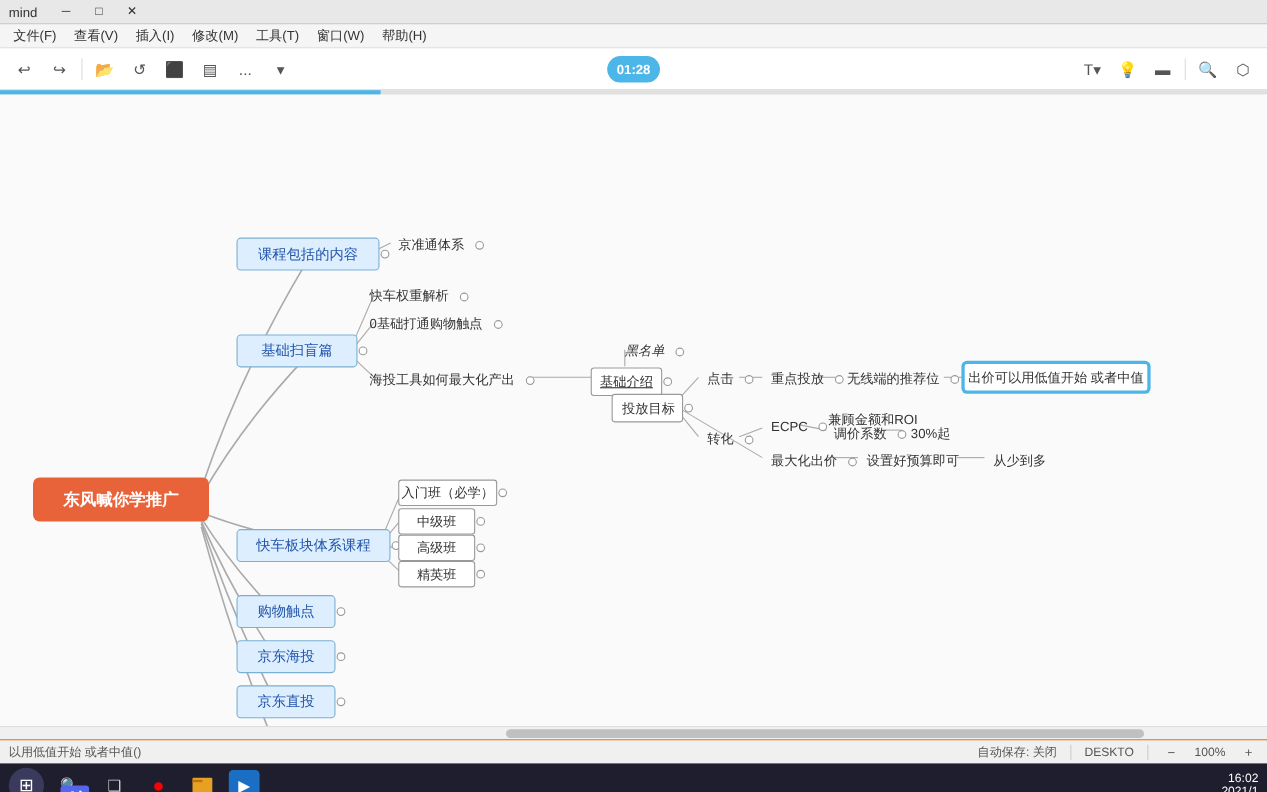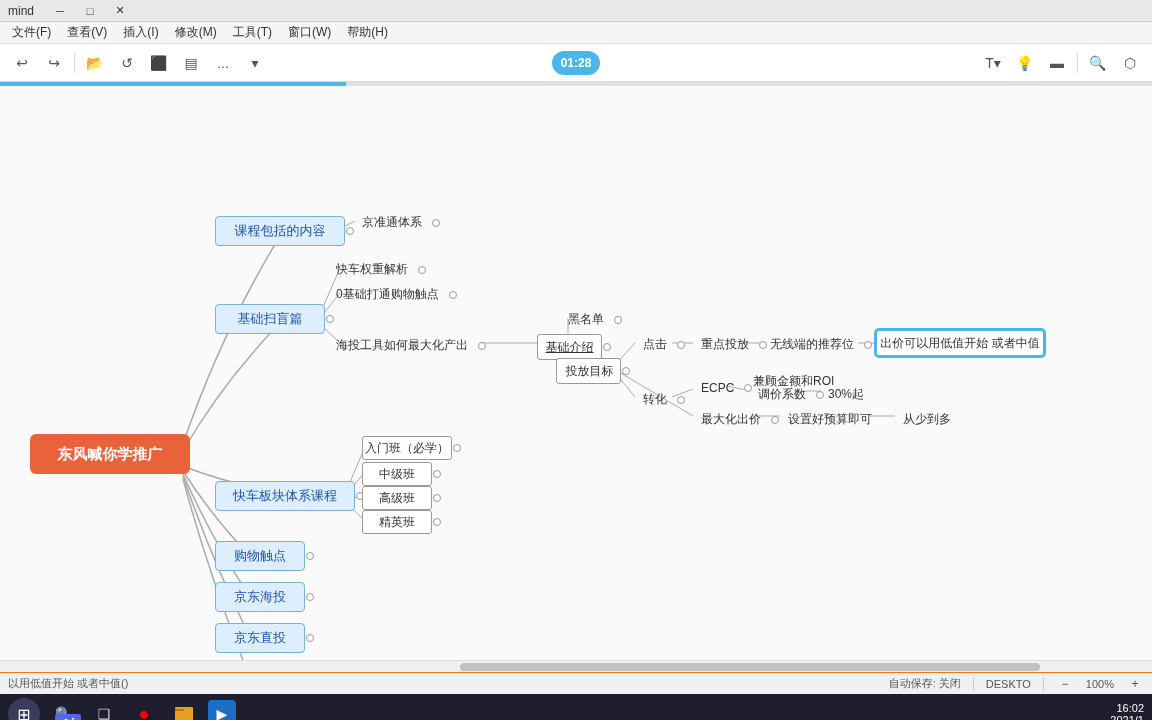--- a/index.html
+++ b/index.html
@@ -460,21 +460,21 @@
   <div class="node node-l3" style="left:328px; top:248px;">
     <span>海投工具如何最大化产出</span>
     <span class="node-dot" style="right:-10px; top:50%; transform:translateY(-50%);"></span>
   </div>
 
   <div class="node node-l2" style="left:537px; top:248px; width:65px; height:26px;text-decoration:underline;">
     <span>基础介绍</span>
     <span class="node-dot" style="right:-10px; top:50%; transform:translateY(-50%);"></span>
   </div>
 
-  <div class="node node-l3" style="left:560px; top:222px;">
+  <div class="node node-l3" style="left:560px; top:222px;font-style:italic;">
     <span>黑名单</span>
     <span class="node-dot" style="right:-10px; top:50%; transform:translateY(-50%);"></span>
   </div>
 
   <div class="node node-l2" style="left:556px; top:272px; width:65px; height:26px;padding-left:12px;">
     <span>投放目标</span>
     <span class="node-dot" style="right:-10px; top:50%; transform:translateY(-50%);"></span>
   </div>
 
   <div class="node node-l3" style="left:635px; top:247px;">

